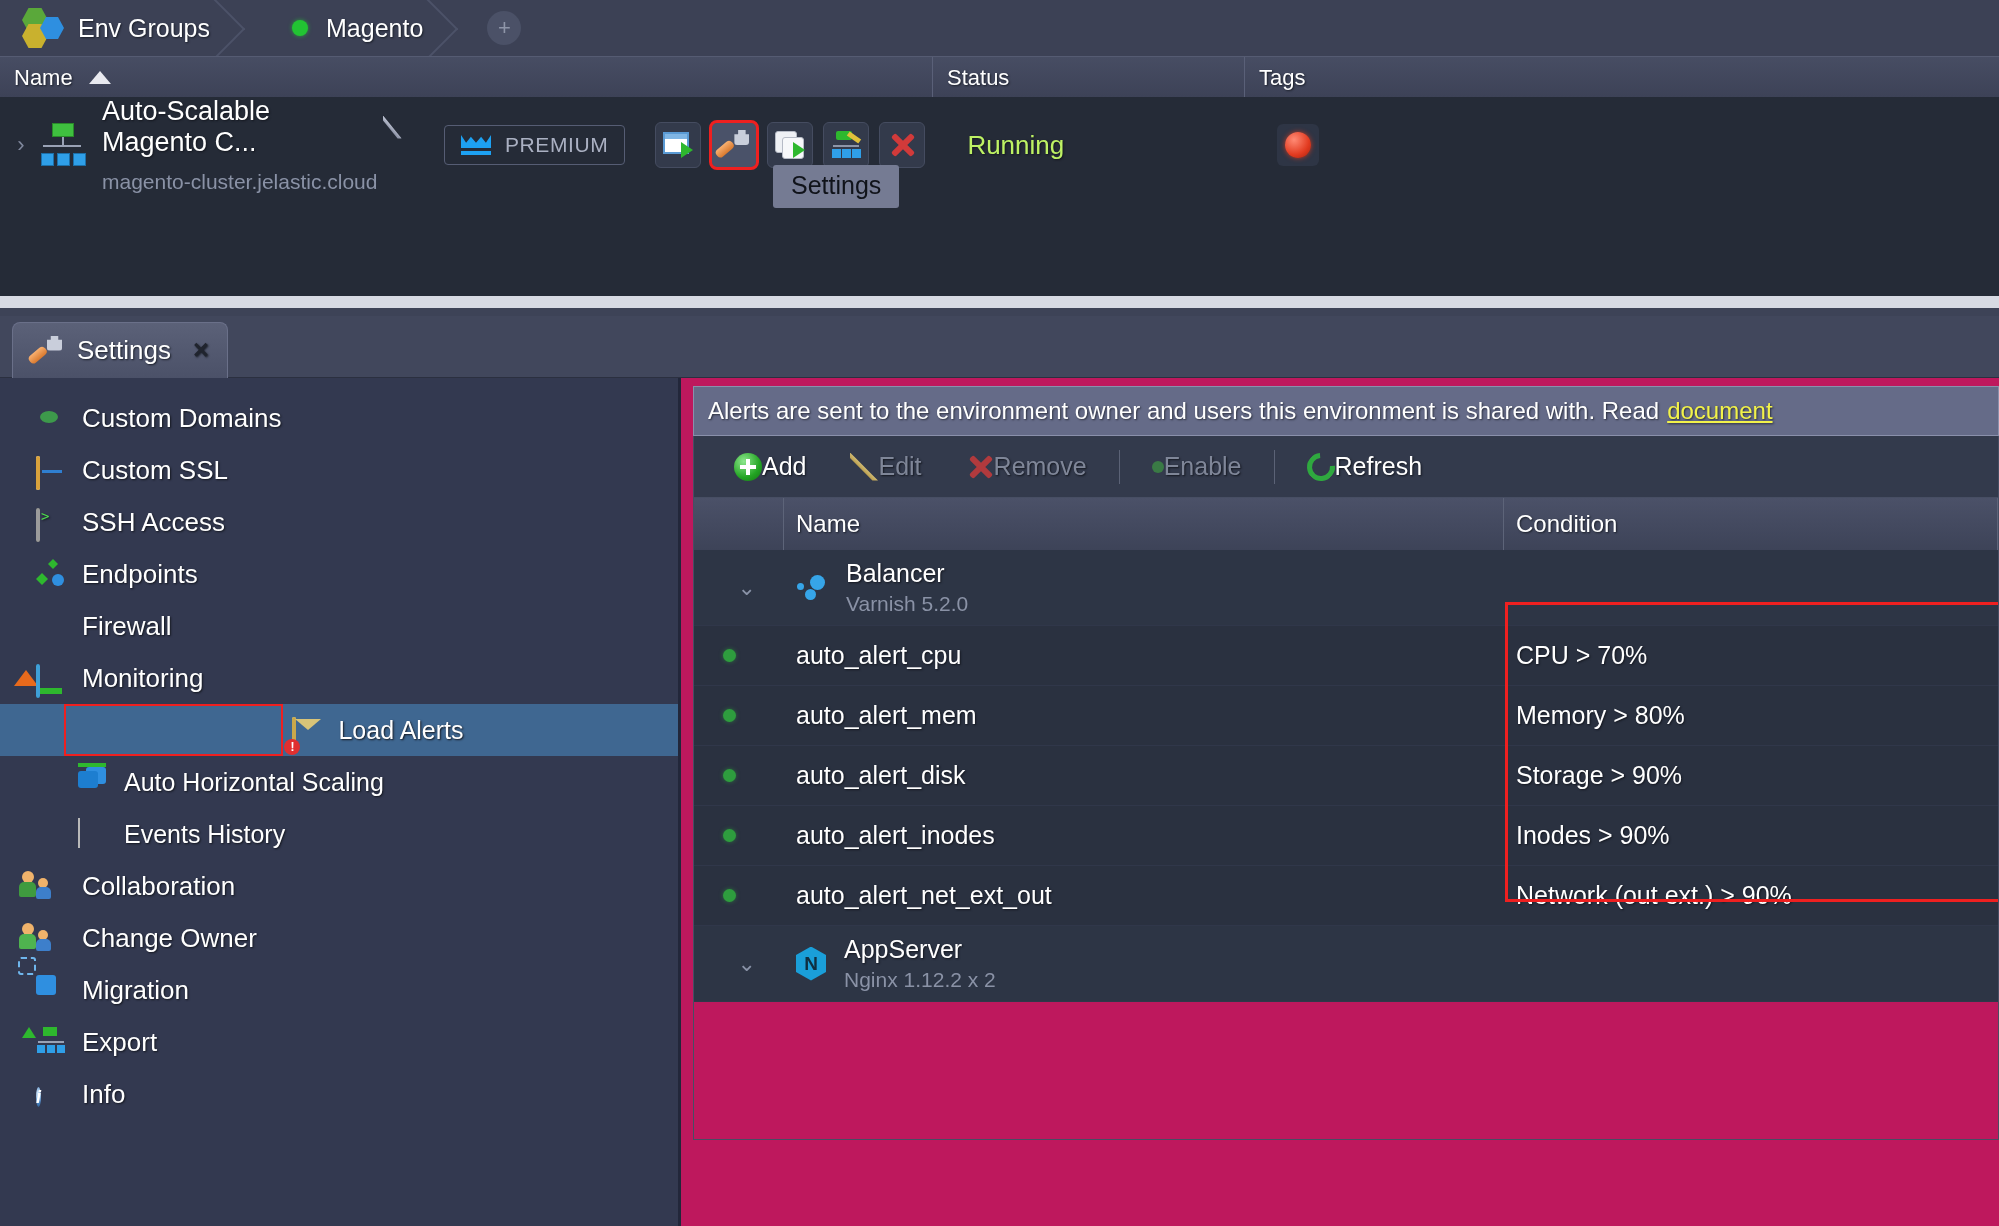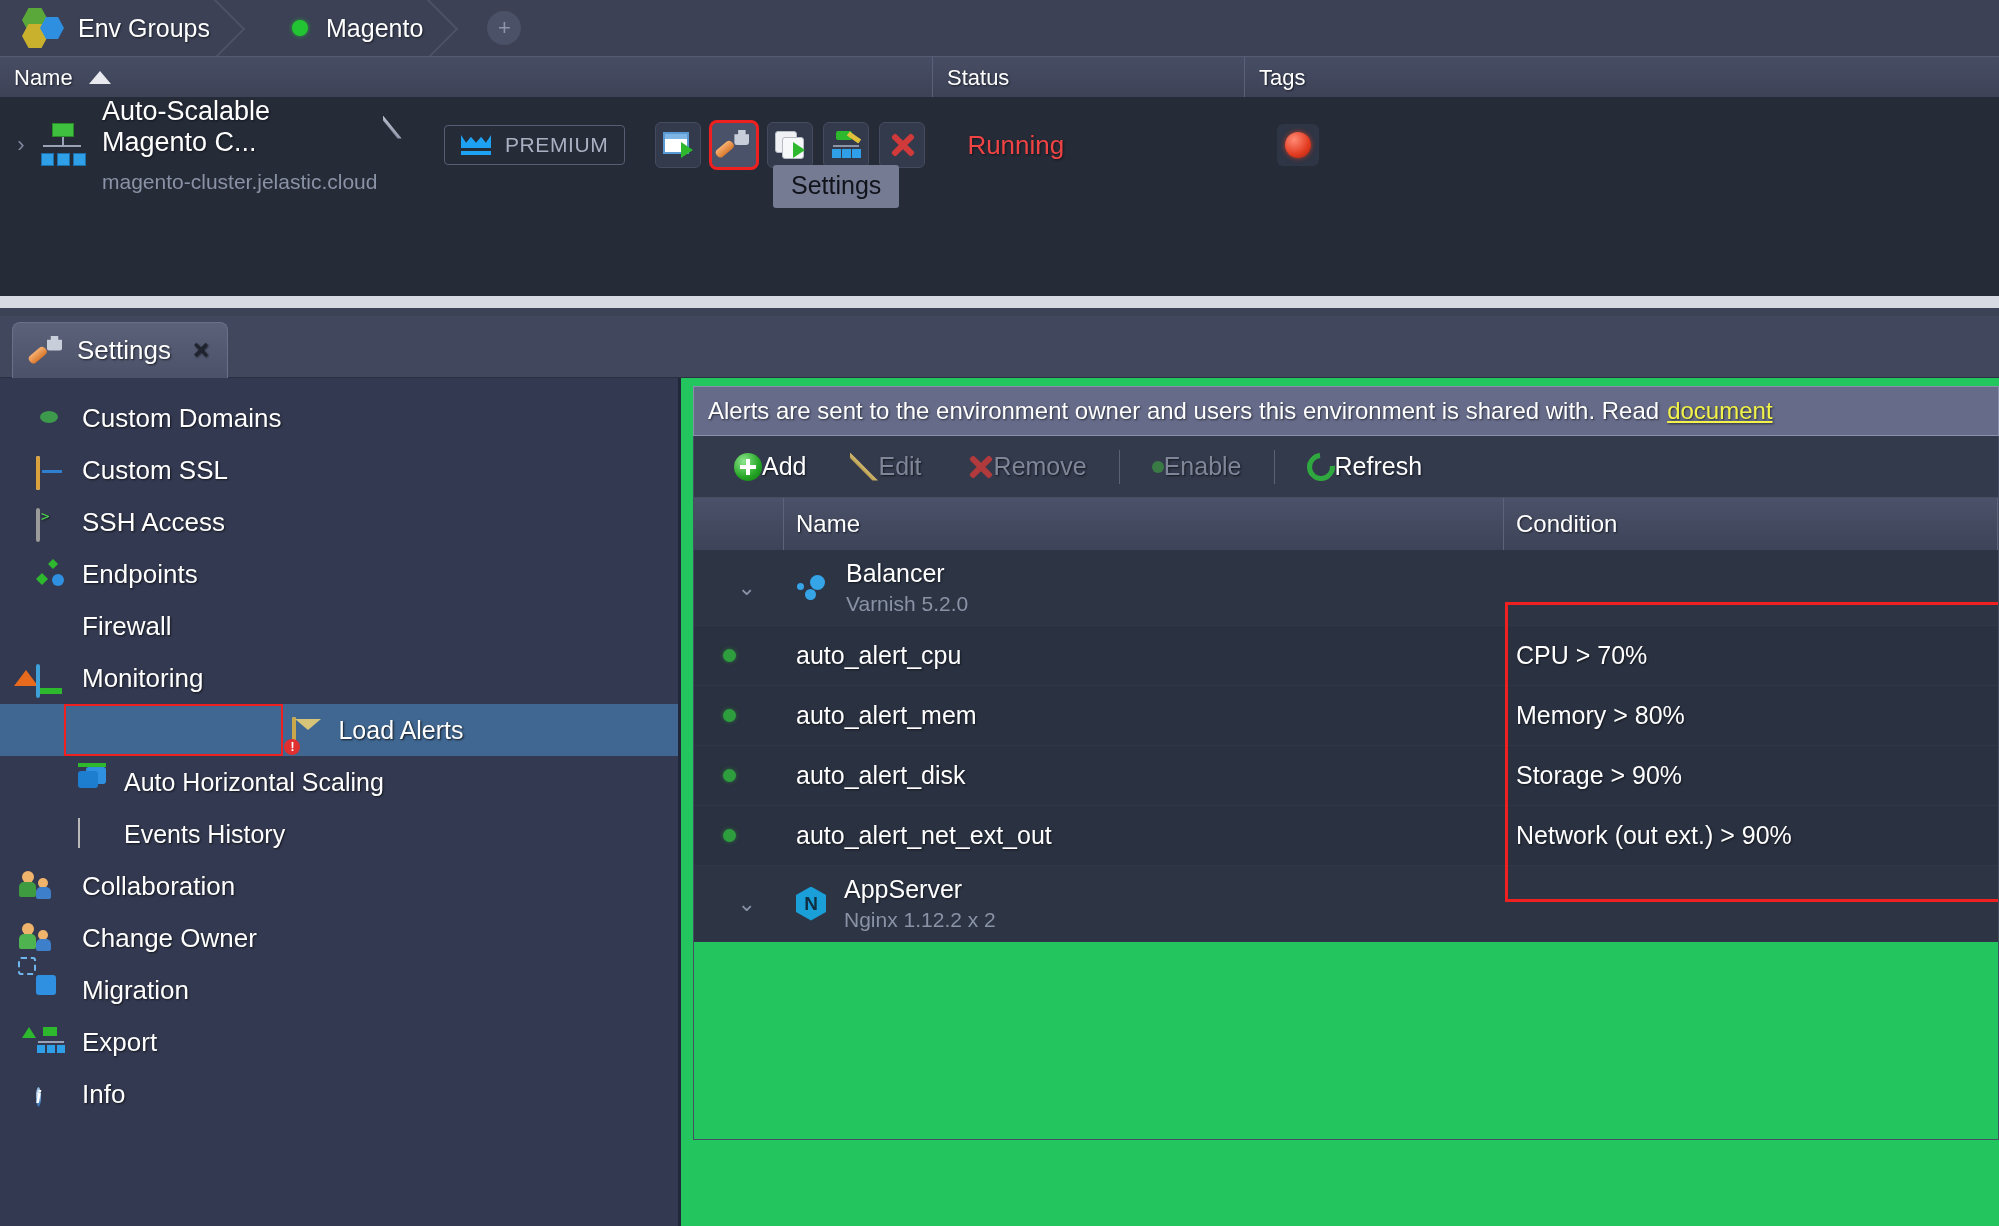--- a/index.html
+++ b/index.html
@@ -112,21 +112,21 @@
   }
   .crown::after { content: ""; position: absolute; left: 0; bottom: 0; width: 30px; height: 4px; background: #1da1f2; }
   .env-tools { margin-left: 30px; display: flex; align-items: center; gap: 10px; }
   .tbtn {
     width: 46px; height: 46px; border-radius: 6px;
     background: #333a4b; border: 1px solid #454c60;
     display: flex; align-items: center; justify-content: center;
     position: relative;
   }
   .tbtn.sel { outline: 3px solid #ef2020; outline-offset: -1px; background: #4a5269; }
-  .env-status { margin-left: 42px; color: #ef4444; font-size: 26px; text-shadow: 1px 1px 2px #14171f; width: 310px; }
+  .env-status { margin-left: 42px; color: #bef264; font-size: 26px; text-shadow: 1px 1px 2px #14171f; width: 310px; }
   .tagbtn {
     width: 42px; height: 42px; border-radius: 6px; background: #2e3545;
     display: flex; align-items: center; justify-content: center;
   }
   .redorb {
     width: 26px; height: 26px; border-radius: 50%;
     background: radial-gradient(circle at 35% 30%, #ff8a74, #e23b20 60%, #a3200d);
     box-shadow: 0 0 5px rgba(230,60,30,.8);
   }
   .tooltip {
@@ -221,21 +221,21 @@
   .ic-mig .dash { position:absolute; right:0; bottom:0; width:18px; height:18px; border:2px dashed #6fb6ec; border-radius:3px; }
   .ic-exp { position:relative; width:30px; height:26px; }
   .ic-exp .g { position:absolute; left:7px; top:0; width:14px; height:9px; background:#2eb82e; }
   .ic-exp .ar { position:absolute; right:0; top:0; width:0; height:0; border-left:7px solid transparent; border-right:7px solid transparent; border-bottom:11px solid #2eb82e; }
   .ic-exp .bar2 { position:absolute; left:2px; top:14px; width:26px; height:2px; background:#9aa2b5; }
   .ic-exp .dd { position:absolute; top:18px; width:8px; height:8px; background:#2f9fe8; }
   .ic-exp .dd1 { left:1px; } .ic-exp .dd2 { left:11px; } .ic-exp .dd3 { left:21px; }
   .ic-info { width:28px; height:28px; border-radius:50%; background: radial-gradient(circle at 35% 30%, #cfe6fb, #4d87c4 65%, #2f5f94); color:#fff; font-size:18px; font-weight:bold; font-style:italic; text-align:center; line-height:28px; text-shadow:none; }
 
   
-  .mainpanel { flex: 1; height: 848px; background: #22c55e; padding: 8px 0 0 12px; }
+  .mainpanel { flex: 1; height: 848px; background: #be185d; padding: 8px 0 0 12px; }
   .banner {
     height: 50px; background: #656b88;
     border: 1px solid #8a90ab;
     display: flex; align-items: center; padding-left: 14px;
     color: #ffffff; font-size: 24px; text-shadow: 1px 1px 2px #2b2f3d;
     overflow: hidden; white-space: nowrap;
   }
   .banner a { color: #f2f24a; margin-left: 8px; }
   .atoolbar {
     height: 62px; background: #333a4c; border: 1px solid #474e63; border-top: none;
@@ -599,20 +599,29 @@
         <div class="gc c1">
             <span class="leafname">auto_alert_disk</span>
           </div>
         <div class="gc c2">Storage &gt; 90%</div>
       </div>
       <div class="grow leaf">
         <div class="gc c0">
             <span class="gdot"></span>
           </div>
         <div class="gc c1">
+            <span class="leafname">auto_alert_inodes</span>
+          </div>
+        <div class="gc c2">Inodes &gt; 90%</div>
+      </div>
+      <div class="grow leaf">
+        <div class="gc c0">
+            <span class="gdot"></span>
+          </div>
+        <div class="gc c1">
             <span class="leafname">auto_alert_net_ext_out</span>
           </div>
         <div class="gc c2">Network (out ext.) &gt; 90%</div>
       </div>
 
       <div class="grow group">
         <div class="gc c0">
           <span class="chev">⌄</span>
         </div>
         <div class="gc c1">

